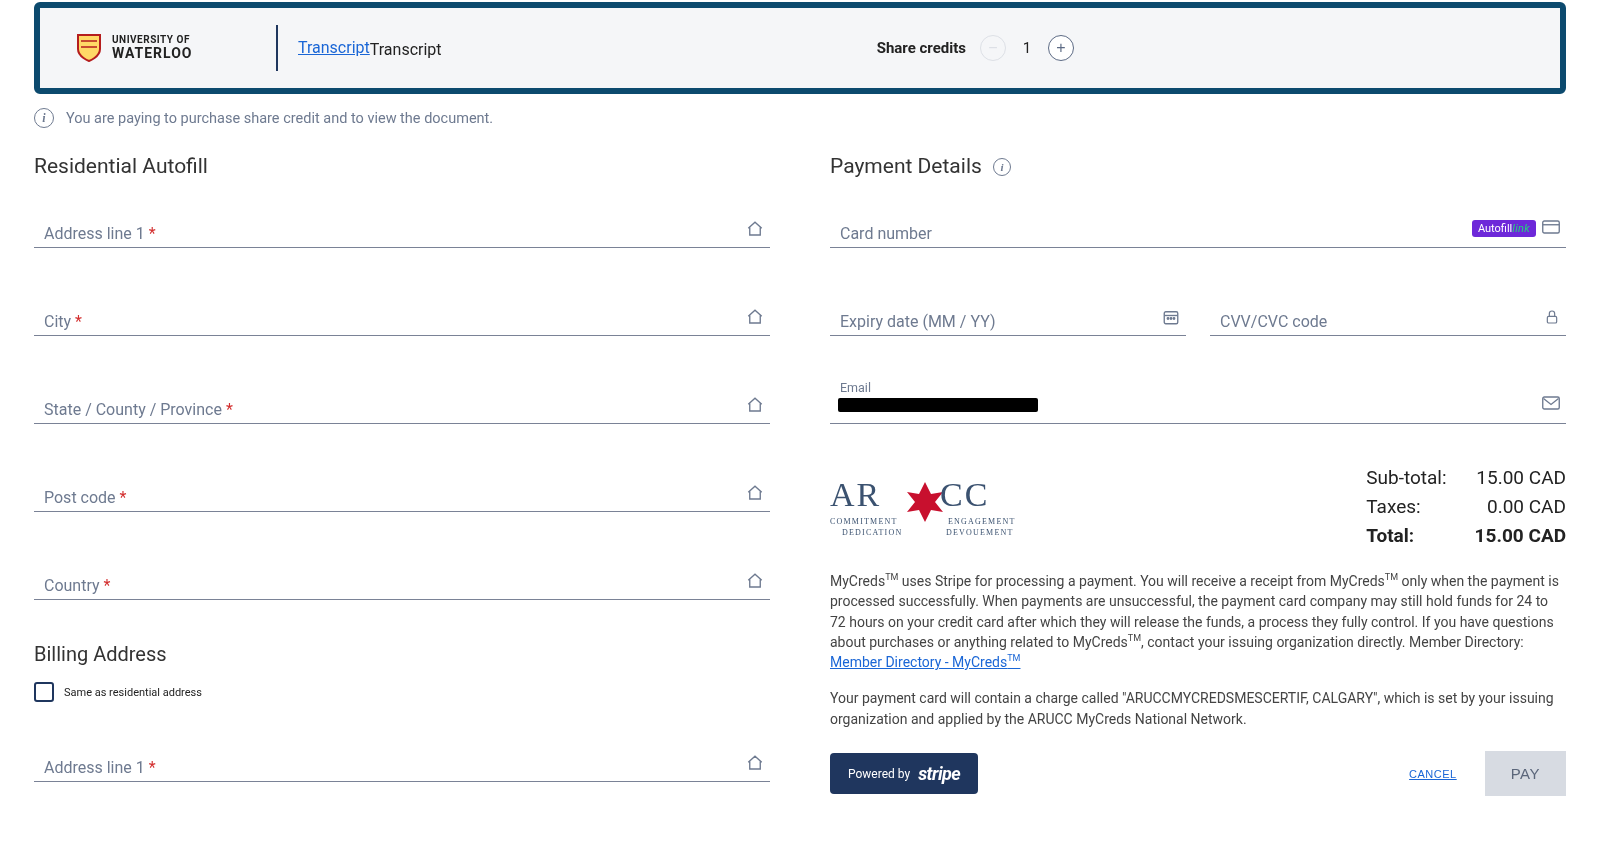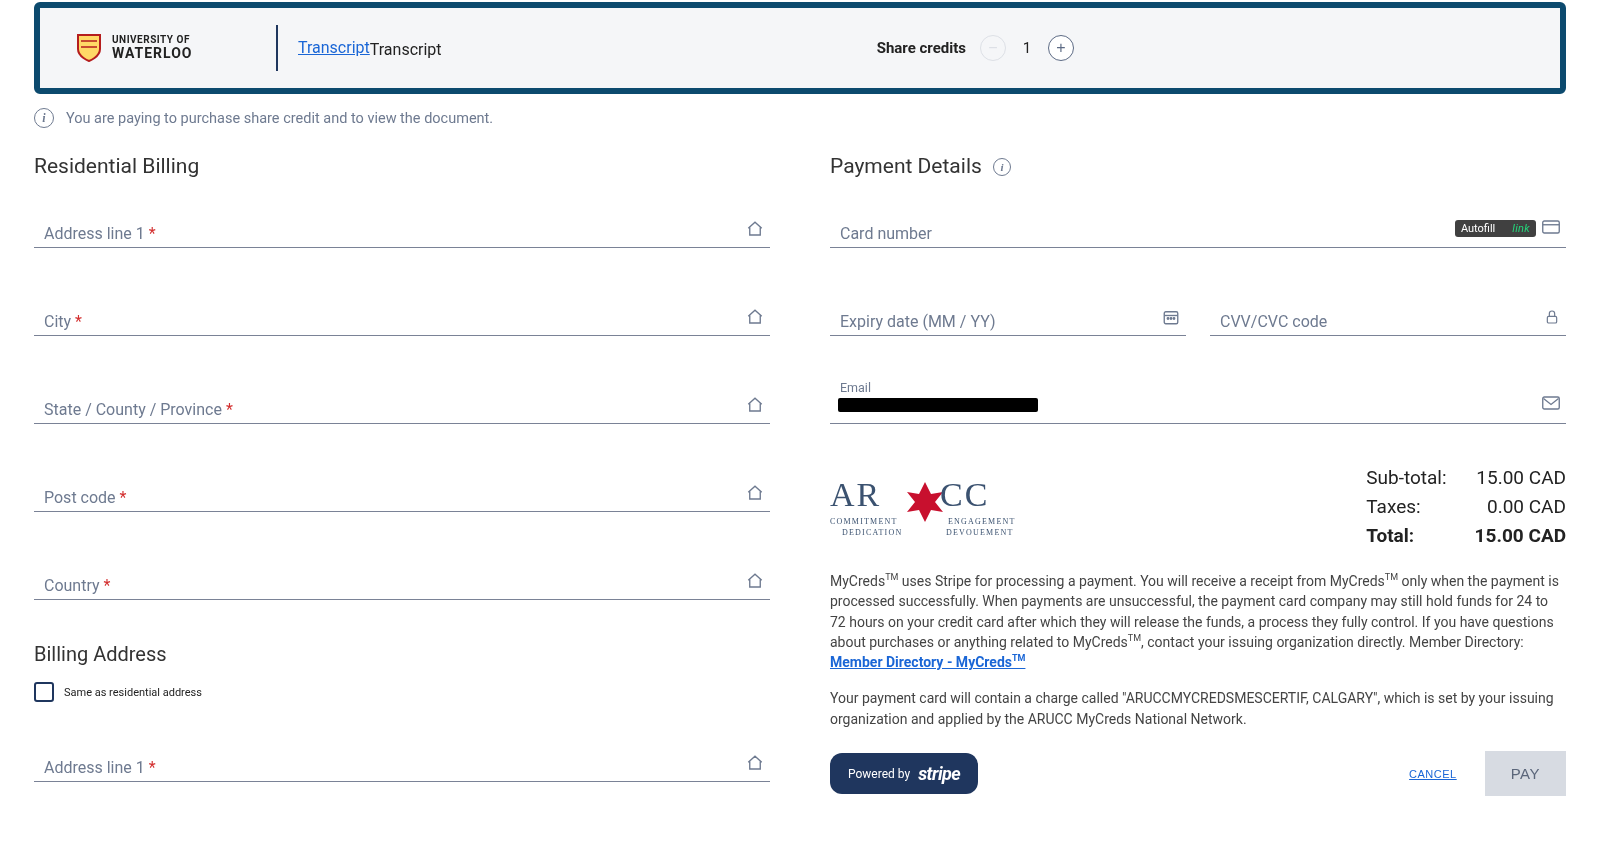--- a/index.html
+++ b/index.html
@@ -27,38 +27,38 @@
   .section-title .mini-info { display: inline-flex; vertical-align: middle; margin-left: 6px; }
   .field { position: relative; height: 54px; margin-bottom: 34px; }
   .field input { width: 100%; border: none; border-bottom: 1px solid #7a8296; padding: 22px 30px 6px 10px; font-size: 15px; outline: none; background: transparent; }
   .field label { position: absolute; left: 10px; top: 22px; color: #6e7a90; font-size: 16px; pointer-events: none; }
   .field .req { color: #d32f2f; }
   .field .end-icon { position: absolute; right: 6px; top: 18px; color: #6e7a90; }
   .field.filled label { top: 2px; font-size: 12.5px; }
   .field.filled .value-redact { position: absolute; left: 8px; top: 20px; width: 200px; height: 14px; background: #000; border-radius: 2px; }
   .pay-row { display: flex; gap: 24px; margin-bottom: 34px; }
   .pay-row .field { flex: 1; margin-bottom: 0; }
-  .autofill-badge { position: absolute; right: 30px; top: 18px; background: #404040; color: #fff; font-size: 11px; padding: 2px 6px; border-radius: 3px; display: inline-flex; gap: 17px; }
+  .autofill-badge { position: absolute; right: 30px; top: 18px; background: #6d28d9; color: #fff; font-size: 11px; padding: 2px 6px; border-radius: 3px; display: inline-flex; gap: 0; }
   .autofill-badge .lk { color: #23d67a; font-weight: 400; font-style: italic; letter-spacing: 0.3px; }
   .billing-title { font-size: 20px; font-weight: 400; color: #333; margin-top: 4px; margin-bottom: 16px; }
   .checkbox-row { display: flex; align-items: center; gap: 10px; margin-bottom: 34px; }
   .checkbox-box { width: 20px; height: 20px; border: 2px solid #1f365e; border-radius: 3px; }
   .checkbox-label { font-size: 11px; }
   .arucc-row { display: flex; align-items: center; gap: 40px; margin-top: 30px; }
   .arucc-logo { width: 210px; height: 70px; }
   .totals { margin-left: auto; text-align: right; display: grid; grid-template-columns: auto auto; column-gap: 28px; row-gap: 6px; font-size: 19px; }
   .totals .lbl { text-align: left; }
   .totals .val { }
   .totals .bold { font-weight: 700; }
   .disclaimer { font-size: 14px; color: #444; line-height: 1.45; margin-top: 24px; }
-  .disclaimer a { color: #1a66d6; text-decoration: underline; font-weight: bold; }
+  .disclaimer a { color: #1a66d6; text-decoration: underline; }
   .disclaimer .tm { font-size: 9px; vertical-align: super; }
   .disclaimer2 { font-size: 14px; color: #444; line-height: 1.45; margin-top: 16px; }
   .footer-row { display: flex; align-items: center; margin-top: 22px; }
-  .stripe-badge { background: #1f365e; color: #fff; font-size: 12px; padding: 10px 18px; border-radius: 12px; display: inline-flex; align-items: center; gap: 8px; }
+  .stripe-badge { background: #1f365e; color: #fff; font-size: 12px; padding: 10px 18px; border-radius: 4px; display: inline-flex; align-items: center; gap: 8px; }
   .stripe-badge .logo { font-size: 18px; font-weight: 700; font-style: italic; letter-spacing: -0.5px; }
   .btn-cancel { margin-left: auto; color: #1a66d6; font-size: 11px; font-weight: 500; text-decoration: underline; background: none; border: none; cursor: pointer; letter-spacing: 0.5px; }
   .btn-pay { margin-left: 28px; background: #d7dbe2; color: #5b667a; font-size: 15px; font-weight: 500; border: none; padding: 14px 26px; cursor: pointer; letter-spacing: 0.5px; }
   svg { display: block; }
 </style>
 </head>
 <body>
 
 <div class="page">
 
@@ -87,21 +87,21 @@
   </div>
 
   <div class="info-row">
     <span class="info-icon-circ">i</span>
     <span class="info-text">You are paying to purchase share credit and to view the document.</span>
   </div>
 
   <div class="columns">
 
     <div class="left">
-      <div class="section-title">Residential Billing</div>
+      <div class="section-title">Residential Autofill</div>
 
       <div class="field">
         <label><span>Address line 1</span> <span class="req">*</span></label>
         <input type="text" style="">
         <span class="end-icon">
           <svg width="18" height="18" viewBox="0 0 24 24" fill="none" stroke="#6e7a90" stroke-width="1.8">
               <path d="M3 11 L12 3 L21 11 M5 10 v10 h14 v-10"></path>
             </svg>
         </span>
       </div>

